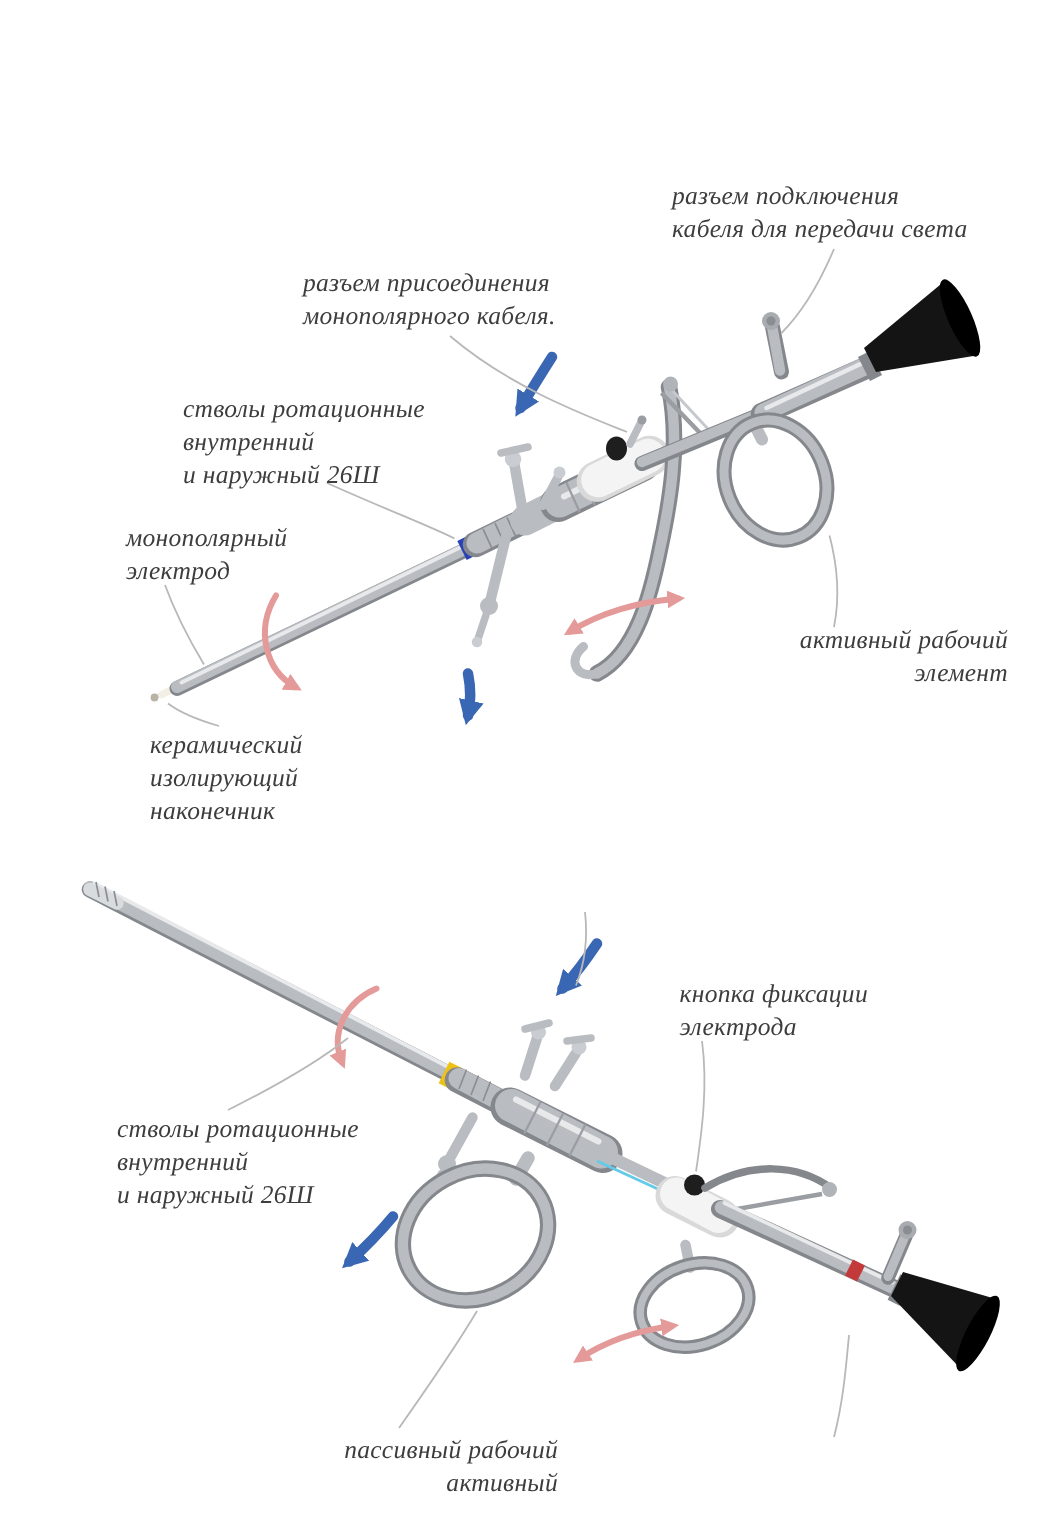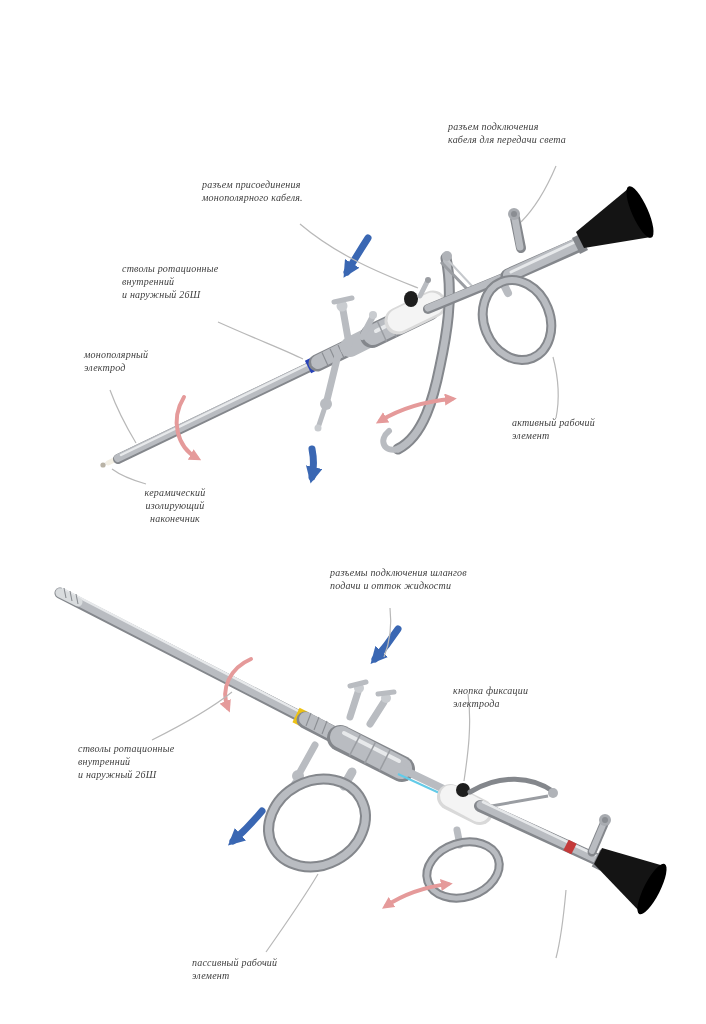--- a/index.html
+++ b/index.html
@@ -5,27 +5,27 @@
   html,body { margin:0; padding:0; background:#ffffff; }
   .canvas {
     position:relative; width:706px; height:1024px; background:#ffffff;
     overflow:hidden; font-family:"Liberation Serif", serif;
   }
   .canvas svg { position:absolute; left:0; top:0; }
   .label {
     position:absolute;
     font-family:"Liberation Serif", serif;
     font-style:italic;
-    font-size:10px;
+    font-size:17px;
     line-height:1.3;
     letter-spacing:.2px;
     color:var(--label-text, #3d3d3d);
     white-space:pre-line;
   }
-  .center { text-align:left; }
+  .center { text-align:right; }
   
   .m-dark { stroke:#84878c; fill:none; stroke-linecap:round; }
   .m-mid  { stroke:#b9bcc1; fill:none; stroke-linecap:round; }
   .m-lite { stroke:#e7e9eb; fill:none; stroke-linecap:round; }
   .rib    { stroke:#9a9da2; stroke-width:1.5; }
   .tick   { stroke:#8a8d92; stroke-width:1.1; }
   .arr-blue { stroke:var(--arrow-blue,#3a67b3); stroke-width:7; fill:none; stroke-linecap:round; }
   .arr-pink { stroke:var(--arrow-pink,#e59a9a); stroke-width:4; fill:none; stroke-linecap:round; }
   .leader { stroke:#b8b8b8; stroke-width:1.2; fill:none; }
 </style>
@@ -270,31 +270,29 @@
 <div class="label" style="left:122px; top:262px; width:190px;">стволы ротационные
 внутренний
 и наружный 26Ш</div>
 
 <div class="label" style="left:84px; top:348px; width:150px;">монополярный
 электрод</div>
 
 <div class="label center" style="left:512px; top:416px; width:160px;">активный рабочий
 элемент</div>
 
-<div class="label" style="left:100px; top:486px; width:150px;text-align:center;">керамический
+<div class="label" style="left:100px; top:486px; width:150px;">керамический
 изолирующий
 наконечник</div>
 
-<div class="label center" style="left:330px; top:566px; width:256px;">разъемы подключения шлангов
-подачи и отток жидкости</div>
-
-<div class="label" style="left:453px; top:652px; width:160px;margin-top:32px;">кнопка фиксации
+
+<div class="label" style="left:453px; top:652px; width:160px;">кнопка фиксации
 электрода</div>
 
 <div class="label" style="left:78px; top:742px; width:190px;">стволы ротационные
 внутренний
 и наружный 26Ш</div>
 
 <div class="label center" style="left:192px; top:956px; width:180px;">пассивный рабочий
-элемент</div>
+активный</div>
 
 
 </div>
 
 </body></html>

